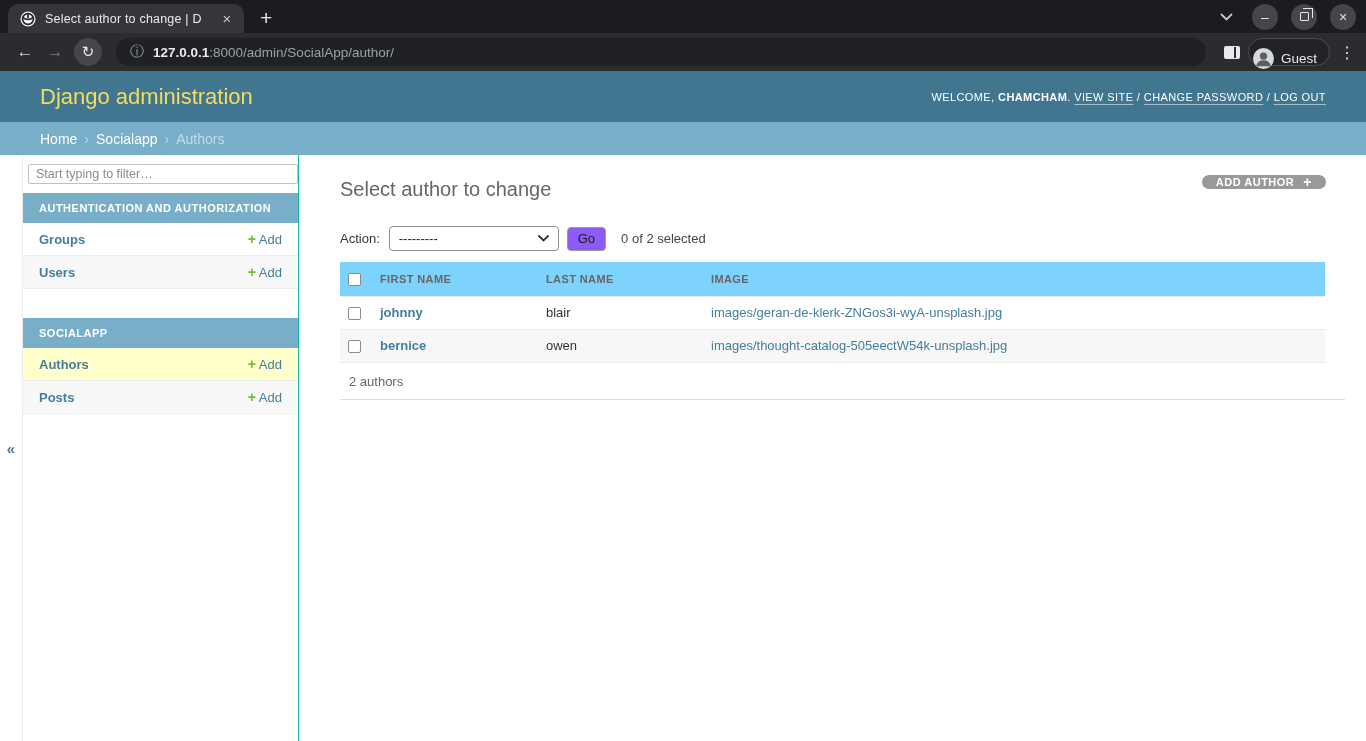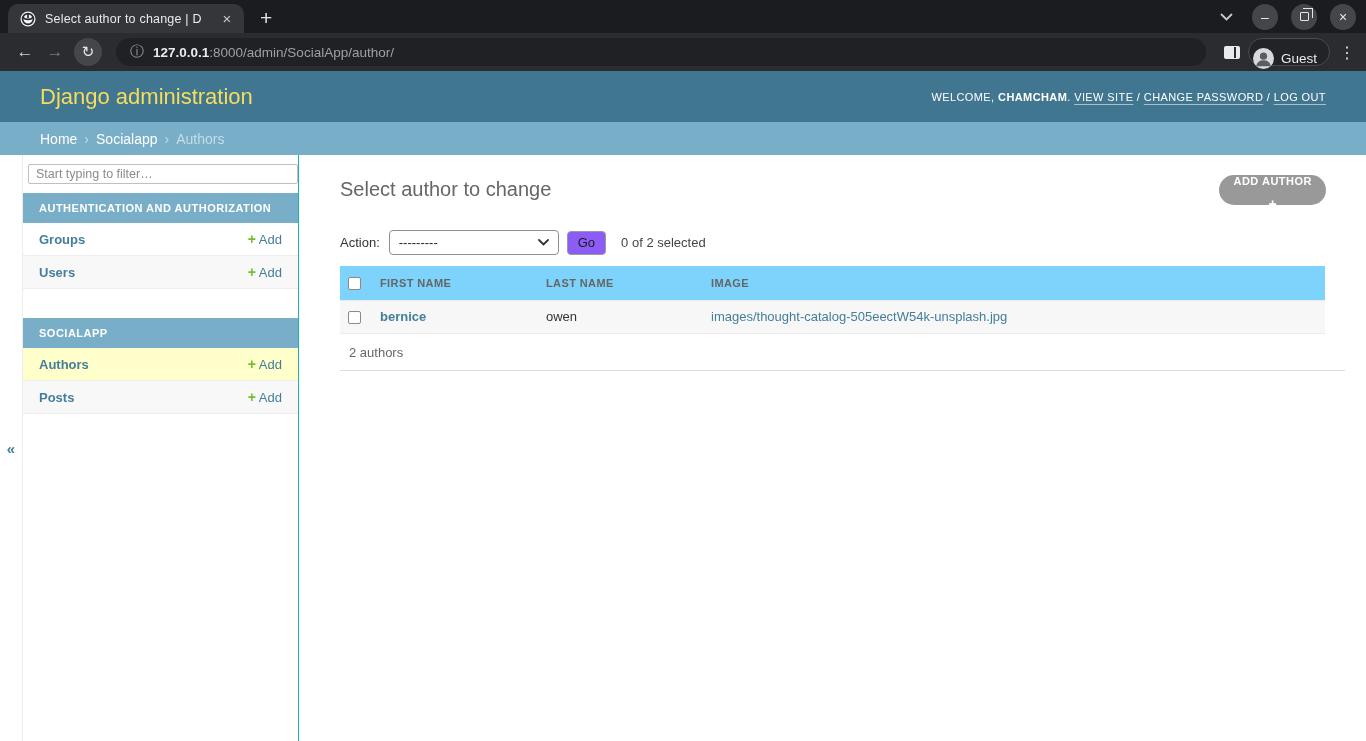--- a/index.html
+++ b/index.html
@@ -107,21 +107,21 @@
   .model-link { color:#447e9b; font-weight:bold; text-decoration:none; }
   .add-link { color:#447e9b; text-decoration:none; }
   .add-plus { color:#70bf2b; font-weight:bold; font-size:14px; margin-right:3px; }
 
   
   .main { flex:1; padding:23px 20px 0 41px; }
   .title-row { display:flex; justify-content:space-between; align-items:flex-start; padding-right:20px; }
   .page-title { margin:0; color:#666; font-size:20px; font-weight:400; }
   .object-tools-btn {
     background:#999; color:#fff; border-radius:15px; font-size:11px; font-weight:bold; letter-spacing:.5px;
-    padding:0 14px; height:30px; display:flex; gap:9px; align-items:center; text-decoration:none; margin-top:-3px;flex-direction:column;
+    padding:0 14px; height:14px; display:flex; gap:9px; align-items:center; text-decoration:none; margin-top:-3px;
   }
   .object-tools-btn .plus { font-size:14px; font-weight:bold; }
 
   .actions-row { margin-top:25px; display:flex; align-items:center; font-size:13px; color:#333; }
   .action-label { margin-right:9px; }
   .action-select {
     width:170px; height:25px; border:1px solid #8f8f8f; border-radius:4px; background:#fff;
     display:flex; align-items:center; justify-content:space-between; padding:0 9px; color:#222;
   }
   .go-btn {
@@ -287,20 +287,26 @@
       <table class="changelist">
         <thead>
           <tr>
             <th class="col-check"><span class="cbox"></span></th>
             <th class="col-first">FIRST NAME</th>
             <th class="col-last">LAST NAME</th>
             <th>IMAGE</th>
           </tr>
         </thead>
         <tbody>
+          <tr>
+            <td><span class="cbox"></span></td>
+            <th><a class="row-link">johnny</a></th>
+            <td>blair</td>
+            <td><a class="img-link">images/geran-de-klerk-ZNGos3i-wyA-unsplash.jpg</a></td>
+          </tr>
           <tr class="alt">
             <td><span class="cbox"></span></td>
             <th><a class="row-link">bernice</a></th>
             <td>owen</td>
             <td><a class="img-link">images/thought-catalog-505eectW54k-unsplash.jpg</a></td>
           </tr>
         </tbody>
       </table>
     </div>
 

